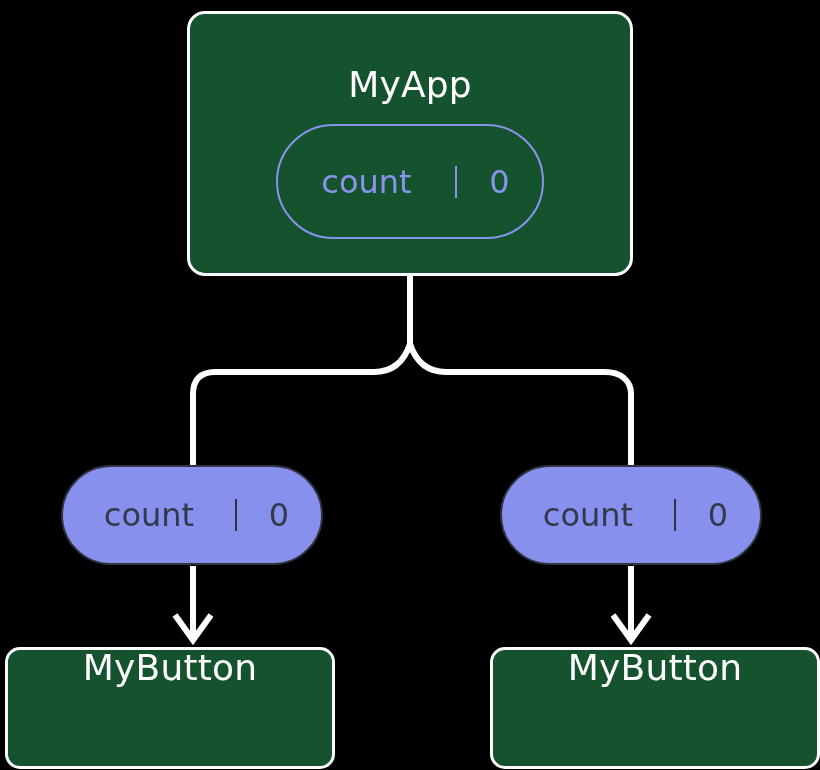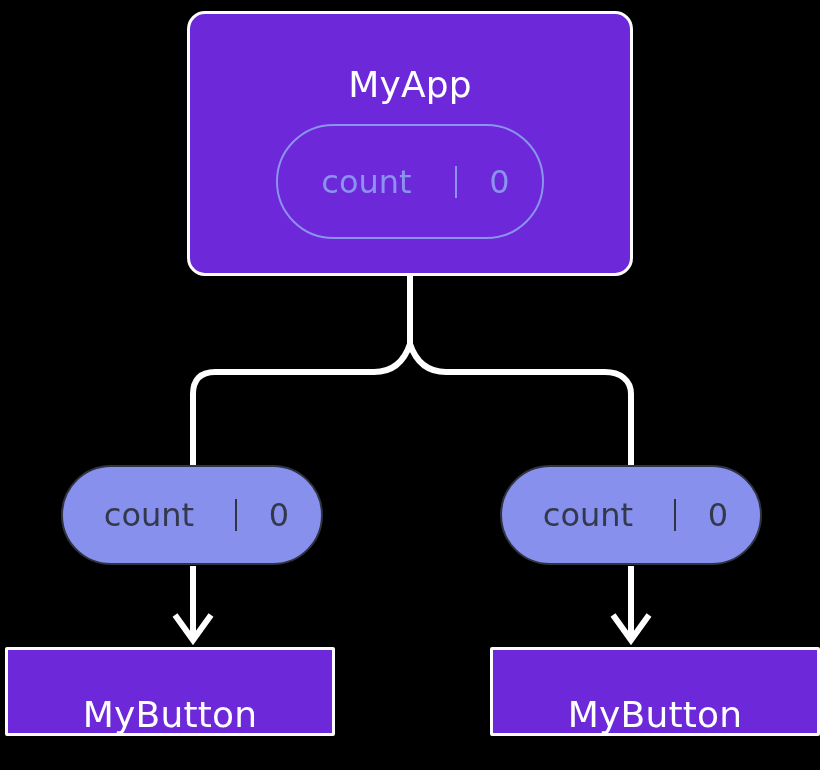--- a/index.html
+++ b/index.html
@@ -27,21 +27,21 @@
     top: 0;
     width: 820px;
     height: 770px;
     pointer-events: none;
   }
 
   
   .node-box {
     position: absolute;
     box-sizing: border-box;
-    background: #6d28d9;
+    background: #14532d;
     border: 3px solid #fdfdfd;
     border-radius: 16px;
     display: flex;
     flex-direction: column;
     align-items: center;
   }
   .node-title {
     color: #ffffff;
     font-size: 36px;
     line-height: 1;
@@ -56,23 +56,23 @@
     height: 265px;
     border-radius: 18px;
     justify-content: flex-start;
   }
   #node-myapp .node-title {
     margin-top: 53px;
   }
 
   .node-mybutton {
     width: 330px;
-    height: 89px;
-    justify-content: flex-end;
-    border-radius: 2px;
+    height: 122px;
+    justify-content: flex-start;
+    border-radius: 15px;
   }
   #node-mybutton-left  { left: 5px;   top: 647px; }
   #node-mybutton-right { left: 490px; top: 647px; }
 
   
   .pill {
     position: absolute;
     box-sizing: border-box;
     display: flex;
     align-items: center;

